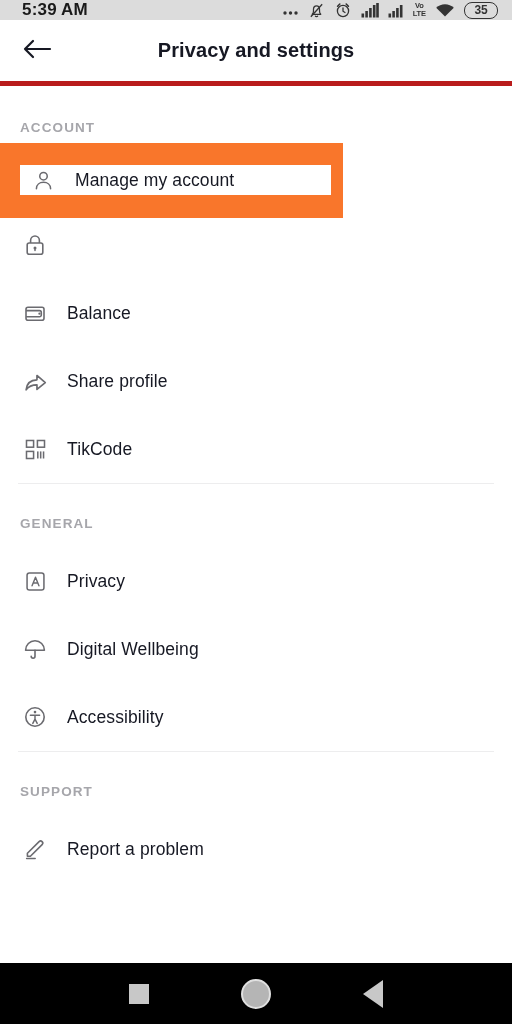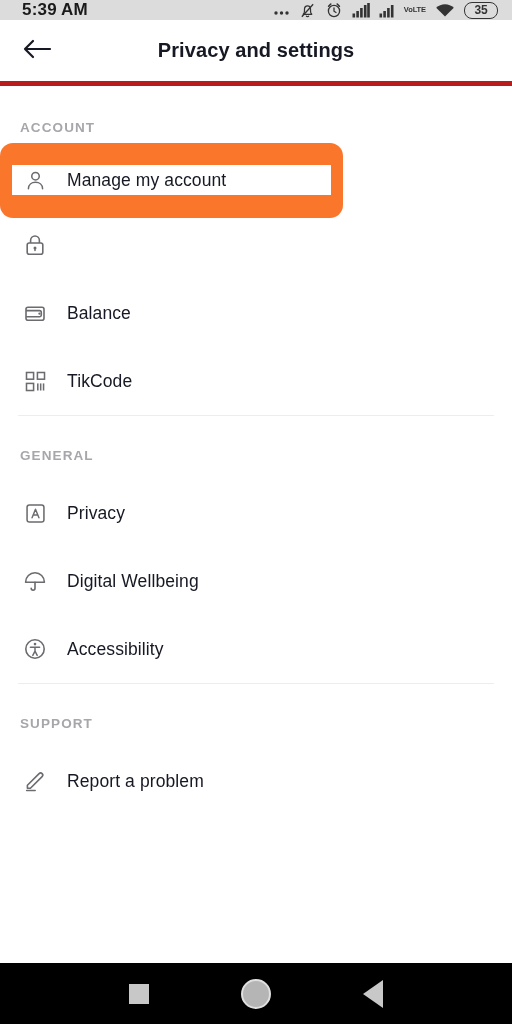--- a/index.html
+++ b/index.html
@@ -18,21 +18,21 @@
     padding:0 14px 0 22px;
   }
   .status-time{ font-size:17px; font-weight:bold; color:#1a1a1a; letter-spacing:.2px; }
   .status-icons{ display:flex; align-items:center; gap:9px; }
   .status-icons svg{ display:block; }
   .batt{
     display:flex; align-items:center; justify-content:center;
     width:34px; height:17px; border:1.6px solid #333; border-radius:8px;
     font-size:12px; font-weight:bold; color:#333; letter-spacing:-.2px;
   }
-  .volte{ display:flex; flex-direction:row; align-items:center; justify-content:center;
+  .volte{ display:flex; flex-direction:column; align-items:center; justify-content:center;
           font-size:7.5px; font-weight:bold; color:#333; line-height:8px; letter-spacing:-.1px;}
 
   
   .header{
     height:66px; background:#fff; position:relative;
     display:flex; align-items:center; border-bottom:5px solid #b91c1c;
   }
   .back-btn{ position:absolute; left:20px; top:50%; transform:translateY(-50%);
              width:34px; height:34px; display:flex; align-items:center; justify-content:center; cursor:pointer;}
   .header-title{
@@ -48,22 +48,21 @@
   .row{
     display:flex; align-items:center; height:68px; padding-left:20px; cursor:pointer;
   }
   .row-icon{ width:30px; height:30px; display:flex; align-items:center; justify-content:center; flex:0 0 30px;}
   .row-label{ margin-left:17px; font-size:17.5px; color:#161823; letter-spacing:.1px;}
   .divider{ height:1px; background:#ededee; margin:0 18px; }
 
   
   .highlight{
     position:absolute; left:0; width:343px; background:#f9762b;
-    padding:22px 0 23px 0;
-    border-radius:13px;
+    padding:22px 0 23px 8px;
   }
   .highlight .inner{
     background:#ffffff; margin:0 12px 0 12px; height:30px;
     display:flex; align-items:center; padding-left:8px;
   }
   .highlight .row-icon{ width:30px; height:30px; }
   .highlight .row-label{ margin-left:17px; }
 
   
   .navbar{
@@ -189,20 +188,28 @@
     <span class="row-icon">
       <svg width="24" height="24" viewBox="0 0 24 24">
         <rect x="3" y="6.2" width="18" height="13" rx="2" fill="none" stroke="#6b6b70" stroke-width="1.6"></rect>
         <path d="M3 9.6h13.5a1.8 1.8 0 0 1 1.8 1.8v2.6a1.8 1.8 0 0 1-1.8 1.8H3" fill="none" stroke="#6b6b70" stroke-width="1.6"></path>
         <circle cx="16.4" cy="12.7" r="1.1" fill="#6b6b70"></circle>
       </svg>
     </span>
     <span class="row-label">Balance</span>
   </div>
 
+  <div class="row">
+    <span class="row-icon">
+      <svg width="25" height="25" viewBox="0 0 24 24">
+        <path d="M3 20c.6-6.4 4.6-9.5 10.4-9.6V6.2L21.4 13l-8 6.6v-4.4C8.6 15.2 5.3 16.7 3 20z" fill="none" stroke="#6b6b70" stroke-width="1.6" stroke-linejoin="round"></path>
+      </svg>
+    </span>
+    <span class="row-label">Share profile</span>
+  </div>
 
   <div class="row">
     <span class="row-icon">
       <svg width="23" height="23" viewBox="0 0 24 24">
         <rect x="2.6" y="2.6" width="7.4" height="7" fill="none" stroke="#6b6b70" stroke-width="1.6"></rect>
         <rect x="14" y="2.6" width="7.4" height="7" fill="none" stroke="#6b6b70" stroke-width="1.6"></rect>
         <rect x="2.6" y="14" width="7.4" height="7.4" fill="none" stroke="#6b6b70" stroke-width="1.6"></rect>
         <rect x="13.6" y="14" width="1.6" height="7.4" fill="#6b6b70"></rect>
         <rect x="16.6" y="14" width="1.6" height="7.4" fill="#6b6b70"></rect>
         <rect x="19.6" y="14" width="1.6" height="7.4" fill="#6b6b70"></rect>

